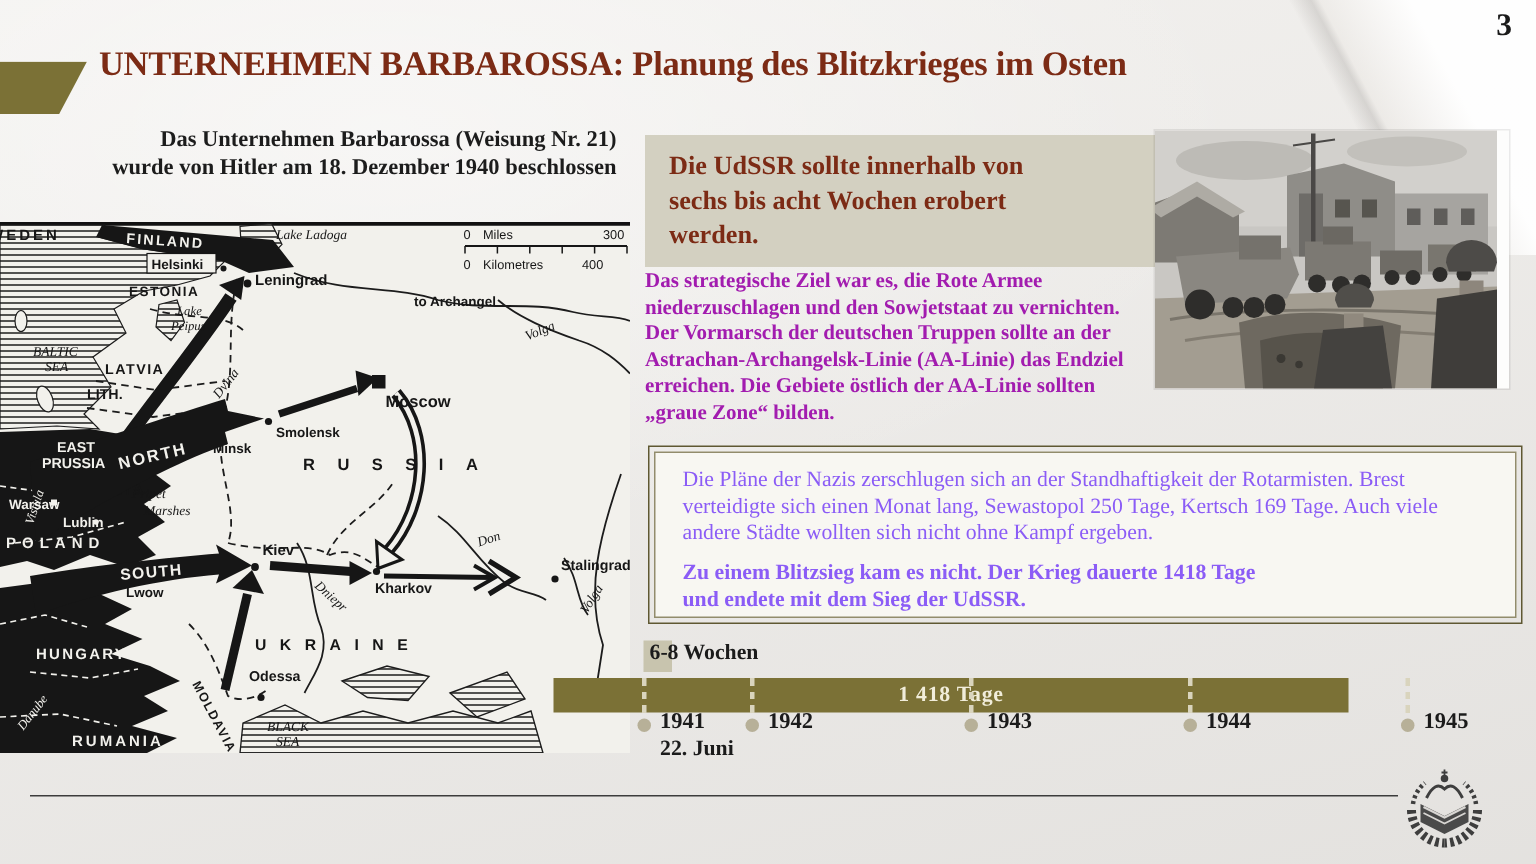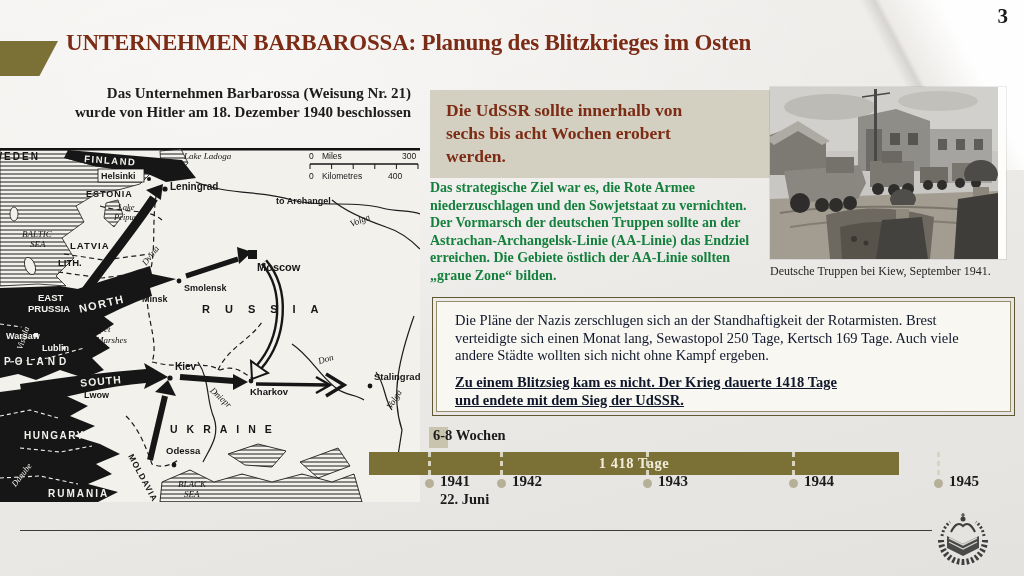--- a/index.html
+++ b/index.html
@@ -16,32 +16,32 @@
     clip-path:polygon(0 0,100% 0,68% 100%,0 100%);}
   .title{position:absolute;left:66px;top:30px;margin:0;width:930px;font-size:23px;
     font-weight:700;color:#7c2b15;letter-spacing:-0.2px;}
   .intro{position:absolute;left:66px;top:84px;margin:0;width:345px;font-size:15px;
     font-weight:700;line-height:1.27;color:#1c1c1c;text-align:right;}
   .map{position:absolute;left:0;top:148px;width:420px;height:354px;}
   .highlight{position:absolute;left:430px;top:90px;width:368px;box-sizing:border-box;
     background:#d3d0c1;padding:9px 16px 11px;}
   .highlight p{margin:0;max-width:262px;font-size:17.5px;font-weight:700;line-height:1.3;color:#7c2b15;}
   .strategy{position:absolute;left:430px;top:179px;margin:0;width:342px;font-size:14px;
-    font-weight:700;line-height:1.25;color:#15803d;}
+    font-weight:700;line-height:1.25;color:#a21caf;}
   .photo{position:absolute;left:770px;top:87px;width:236px;height:172px;background:#fdfdfc;
     box-shadow:0 0 0 1px rgba(0,0,0,.08);}
   .photo svg{display:block;}
   .caption{position:absolute;left:770px;top:264px;margin:0;font-size:12px;color:#1f1f1f;}
   .result-box{position:absolute;left:432px;top:297px;width:583px;height:119px;box-sizing:border-box;
     border:1px solid #5f5832;padding:3px;}
   .result-inner{box-sizing:border-box;height:100%;border:1px solid #928c6c;background:#f8f7f2;
     padding:10px 18px 8px;}
-  .result-inner p{margin:0;font-size:14.5px;line-height:1.22;color:#0f172a;}
+  .result-inner p{margin:0;font-size:14.5px;line-height:1.22;color:#8b5cf6;}
   .result-inner .rp1{margin-bottom:9px;}
-  .result-inner .rp2{font-weight:700;text-decoration:underline;}
+  .result-inner .rp2{font-weight:700;}
   .weeks-square{position:absolute;left:429px;top:427px;width:19px;height:21px;background:#c8c4ae;}
   .weeks-label{position:absolute;left:433px;top:427px;font-size:14.5px;font-weight:700;color:#1b1b1b;}
   .bar{position:absolute;left:369px;top:452px;width:530px;height:23px;background:#7b7136;
     display:flex;align-items:center;justify-content:center;}
   .bar-label{color:#f1edda;font-weight:700;font-size:14.5px;letter-spacing:.5px;}
   .tick{position:absolute;top:452px;width:3px;height:29px;
     background:repeating-linear-gradient(180deg,#d9d4bd 0 5px,rgba(0,0,0,0) 5px 9px);}
   .t1{left:428px}.t2{left:500px}.t3{left:646px}.t4{left:792px}.t5{left:937px}
   .dot{position:absolute;top:479px;width:9px;height:9px;border-radius:50%;background:#b7b098;}
   .d1{left:425px}.d2{left:497px}.d3{left:643px}.d4{left:789px}.d5{left:934px}
@@ -277,21 +277,20 @@
       <path d="M120,113 a13,11 0 0 1 26,0 l-2,5 h-22 Z" fill="#504e4a"></path>
       <rect x="126" y="122" width="13" height="11" fill="#90897e"></rect>
       <path d="M112,133 L152,130 L158,172 L106,172 Z" fill="#44423f"></path>
       <path d="M194,88 a17,15 0 0 1 34,0 l-2,6 h-30 Z" fill="#4d4b48"></path>
       <rect x="203" y="100" width="16" height="12" fill="#8d867c"></rect>
       <path d="M188,112 L228,106 L228,172 L184,172 Z" fill="#3f3d3a"></path>
       <circle cx="84" cy="152" r="3" fill="#3a3833"></circle>
         <circle cx="96" cy="156" r="2.5" fill="#3a3833"></circle>
     </svg>
   </div>
-  <p class="caption">Deutsche Truppen bei Kiew, September 1941.</p>
 
   <div class="result-box">
     <div class="result-inner">
       <p class="rp1">Die Pläne der Nazis zerschlugen sich an der Standhaftigkeit der Rotarmisten. Brest verteidigte sich einen Monat lang, Sewastopol 250 Tage, Kertsch 169 Tage. Auch viele andere Städte wollten sich nicht ohne Kampf ergeben.</p>
       <p class="rp2">Zu einem Blitzsieg kam es nicht. Der Krieg dauerte 1418 Tage</p>
       <p class="rp2">und endete mit dem Sieg der UdSSR.</p>
     </div>
   </div>
 
   <div class="weeks-square"></div>

